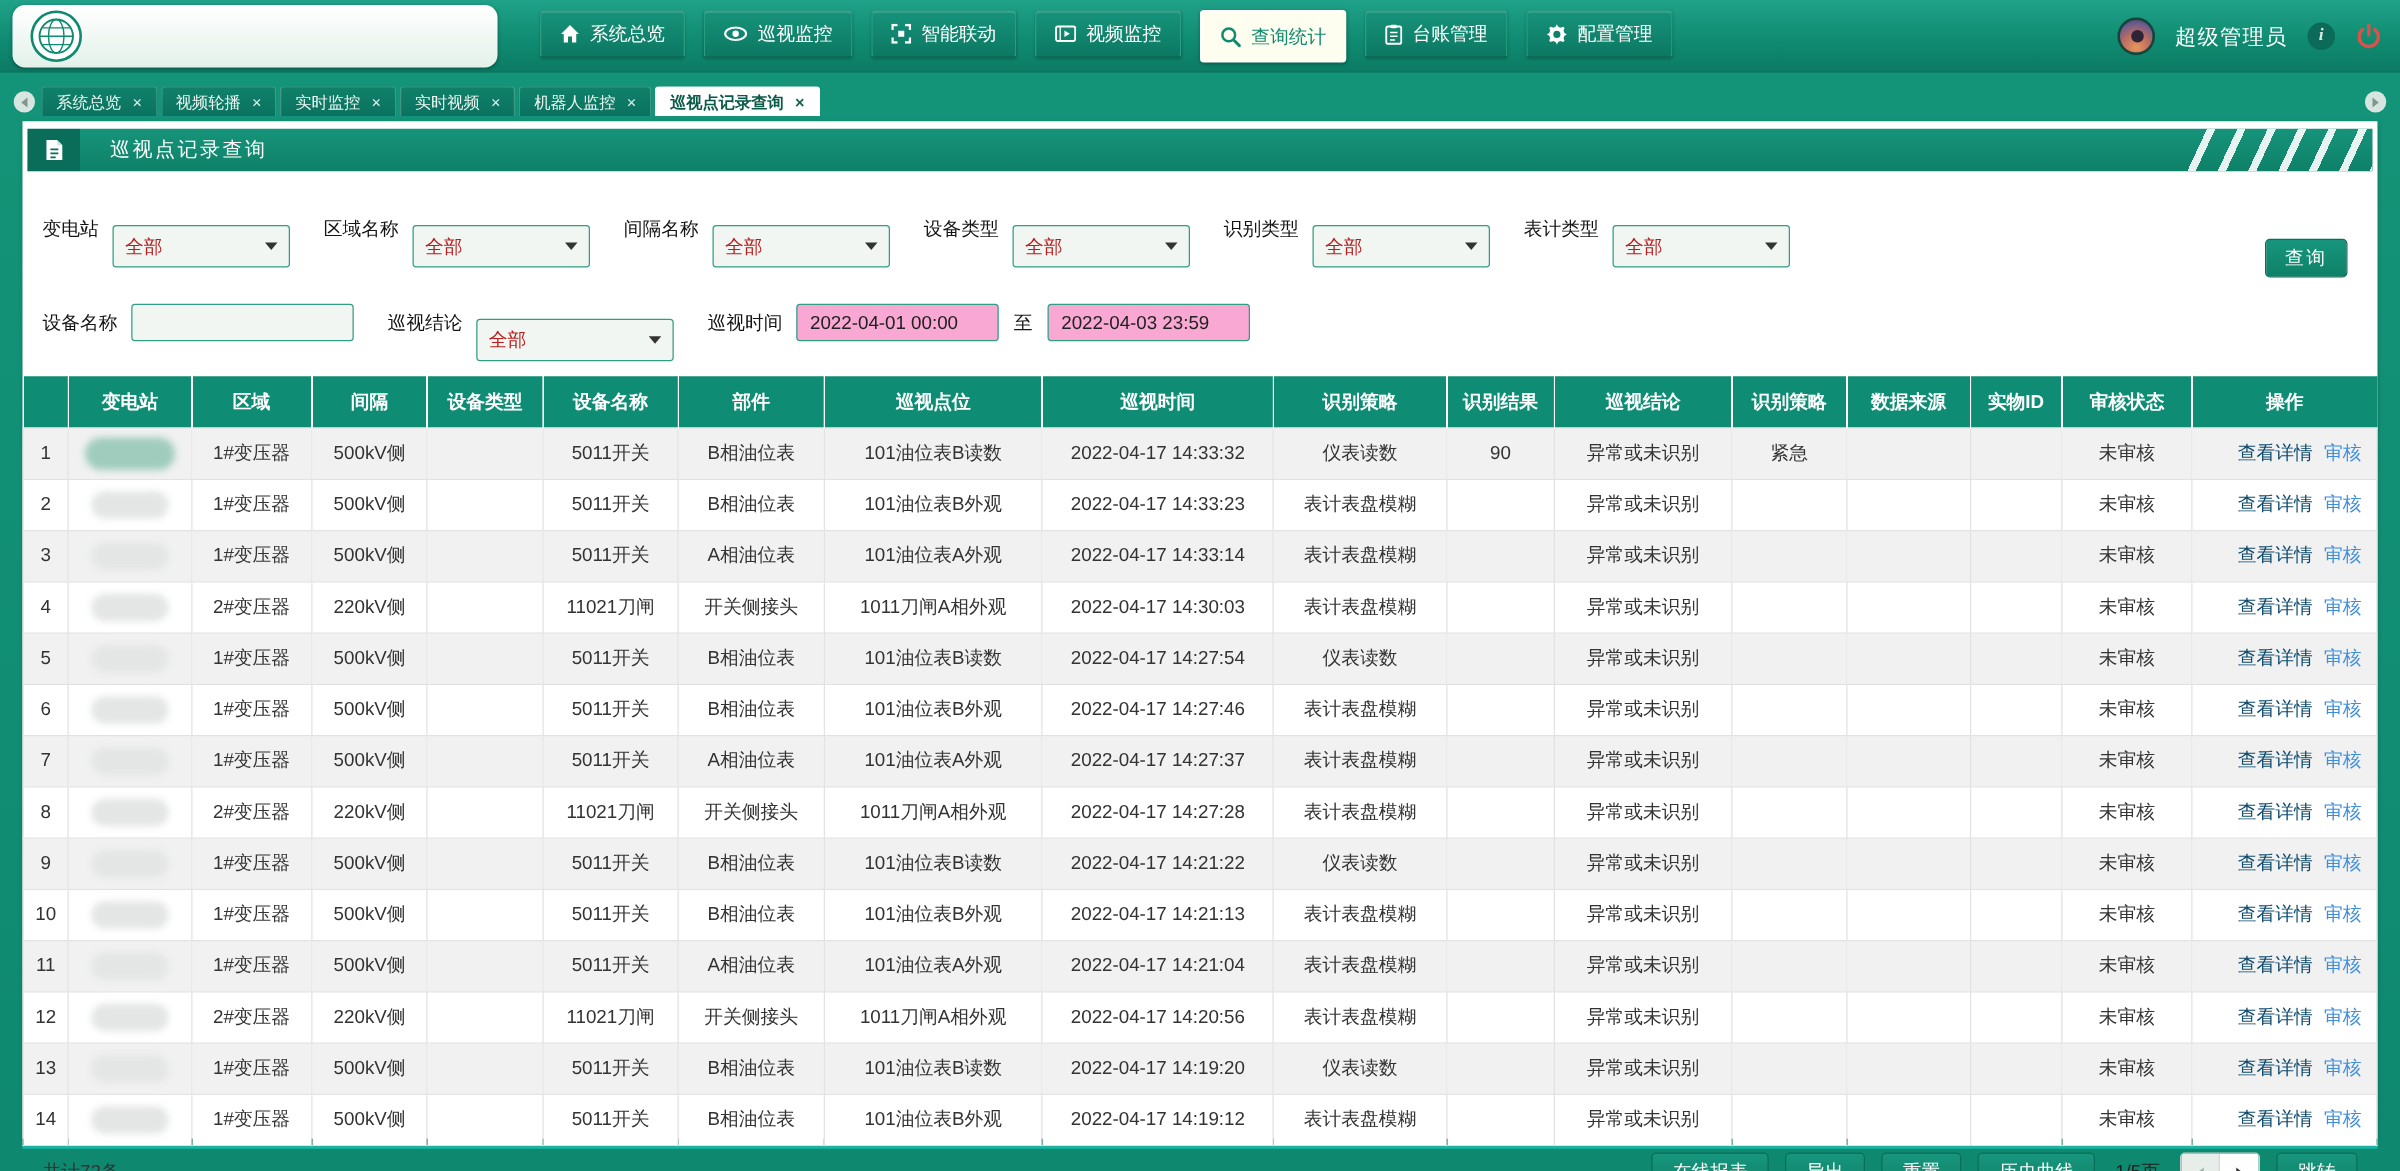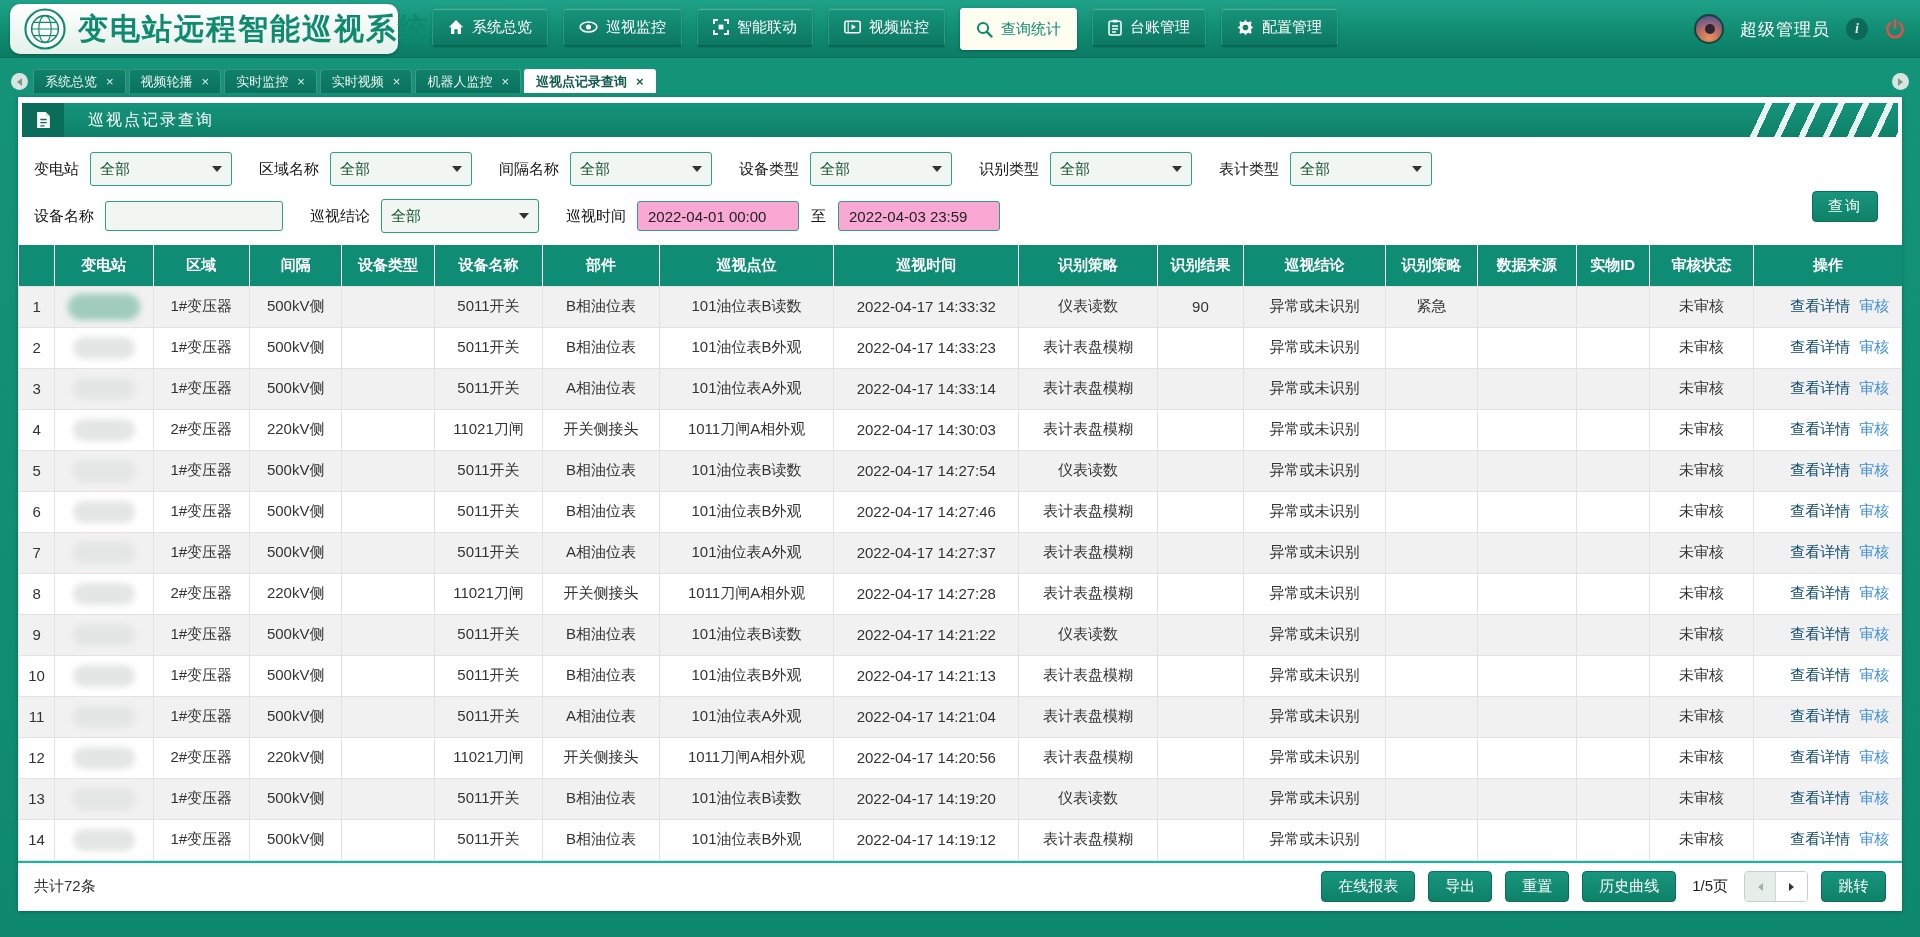--- a/index.html
+++ b/index.html
@@ -77,21 +77,21 @@
                  rgba(255,255,255,.9) 16px 22px); }
 
   
   .filters { padding:15px 16px 12px 16px; position:relative; flex:0 0 auto; }
   .frow { display:flex; align-items:center; }
   .frow + .frow { margin-top:13px; }
   .fgroup { display:flex; align-items:center; margin-right:27px; }
   .flabel { font-size:15px; color:#141414; margin-right:11px; white-space:nowrap; }
   .select { width:142px; height:30px; background:#f1f6f2; border:1px solid #2f9e85;
             border-radius:3px; display:flex; align-items:center; justify-content:space-between;
-            padding:16px 9px; font-size:15px; color:#14532d; cursor:pointer; }
+            padding:16px 9px; font-size:15px; color:#b91c1c; cursor:pointer;margin-top:28px; }
   .select.wide { width:158px; }
   .caret { width:0; height:0; border-left:5px solid transparent; border-right:5px solid transparent;
            border-top:6px solid #333; }
   .text-input { width:178px; height:30px; background:#f1f6f2; border:1px solid #2f9e85;
                 border-radius:3px; padding:0 9px; font-size:15px; color:#222; outline:none;
                 font-family:inherit; }
   .date-box { width:162px; height:30px; background:#f9a8d4; border:1px solid #2f9e85;
               border-radius:3px; display:flex; align-items:center; padding:0 10px;
               font-size:15px; color:#222; cursor:pointer; }
   .search-btn { position:absolute; right:24px; top:54px; width:66px; height:31px;
@@ -145,21 +145,20 @@
   <div class="header">
     <div class="logo-box">
       <div class="logo-circle">
         <svg viewBox="0 0 44 44" width="42" height="42">
           <circle cx="22" cy="22" r="20.5" fill="#fff" stroke="#0e8b6f" stroke-width="2.2"></circle>
           <circle cx="22" cy="22" r="14" fill="none" stroke="#0e8b6f" stroke-width="1.6"></circle>
           <ellipse cx="22" cy="22" rx="6.5" ry="14" fill="none" stroke="#0e8b6f" stroke-width="1.2"></ellipse>
           <path d="M8 22h28 M10.5 15h23 M10.5 29h23" stroke="#0e8b6f" stroke-width="1.2" fill="none"></path>
         </svg>
       </div>
-      <div class="app-title">变电站远程智能巡视系统</div>
     </div>
 
     <div class="nav">
         <div class="nav-btn">
           <span class="nav-icon">
             <svg viewBox="0 0 16 16" width="16" height="16">
               <path d="M8 1 L15.2 8.2 H13 V15 H9.6 V10.2 H6.4 V15 H3 V8.2 H0.8 Z" fill="currentColor"></path>
             </svg>
           </span>
           <span>系统总览</span>

